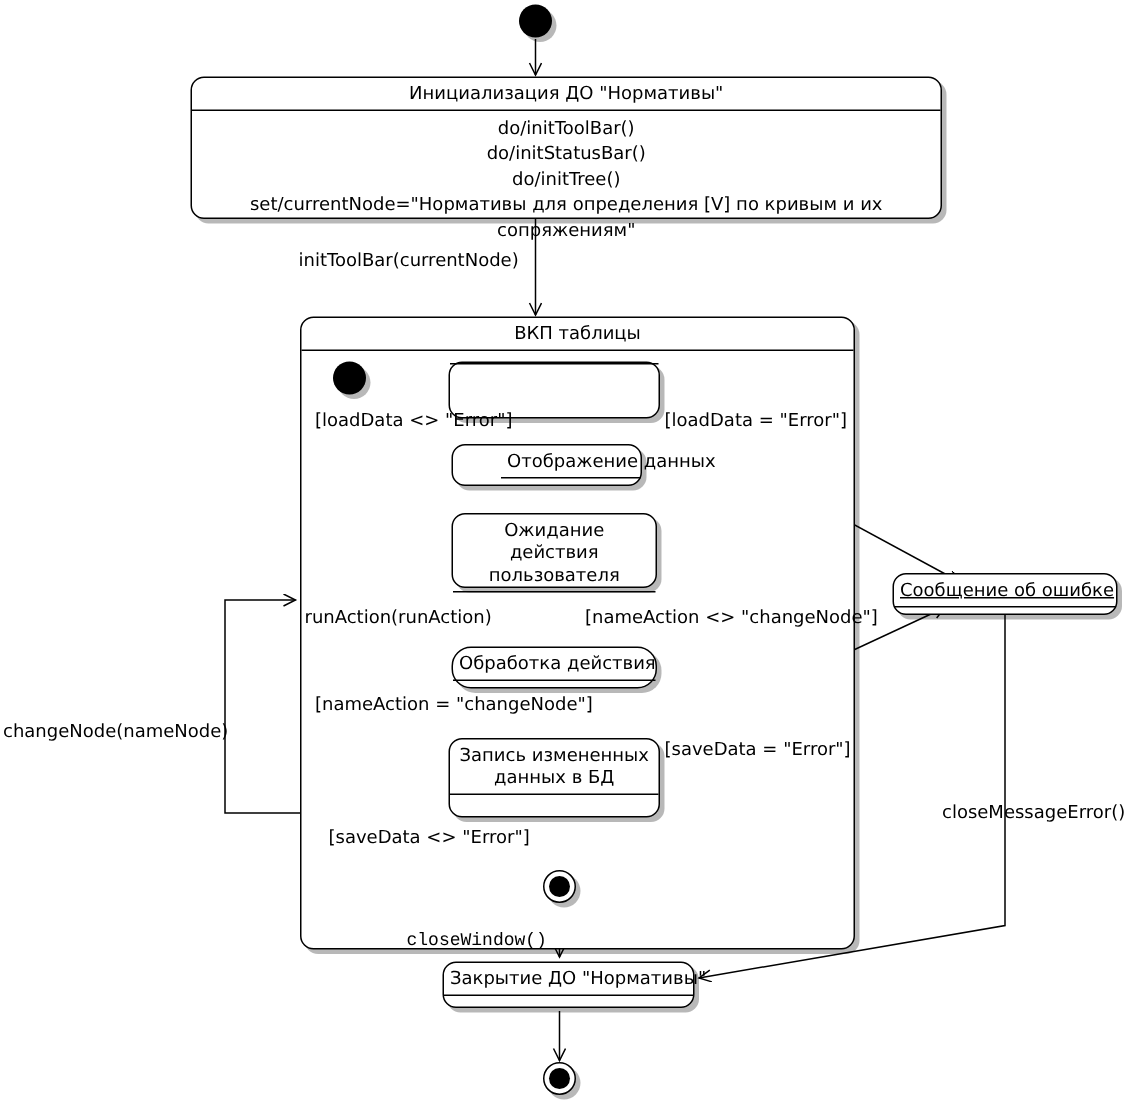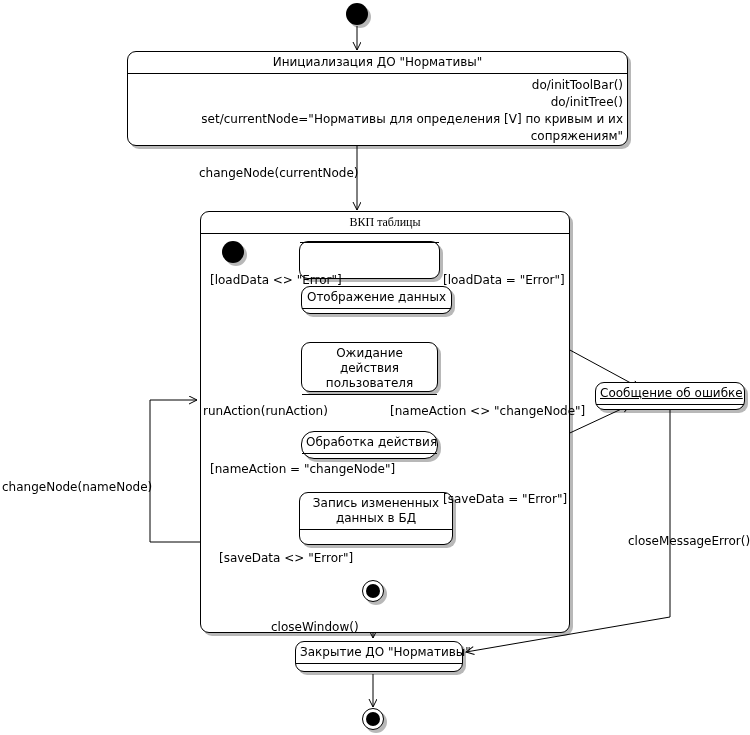--- a/index.html
+++ b/index.html
@@ -66,21 +66,21 @@
   }
   .composite > .ctitle {
     text-align: center;
     font-size: 12px;
     line-height: 15px;
     padding: 3px 0 3px 0;
     border-bottom: 1px solid #000;
   }
   
   .bigstate .actions {
-    text-align: right;
+    text-align: center;
     font-size: 12px;
     line-height: 17px;
     padding: 3px 4px 5px 4px;
   }
   
   .initnode {
     position: absolute;
     border-radius: 50%;
     background: #000;
     z-index: 4;
@@ -158,80 +158,81 @@
     </g>
   </svg>
 
   <div class="initnode" style="left:346px; top:3px; width:22px; height:22px;"></div>
 
   <div class="state bigstate" style="left:127px; top:51px; width:501px; height:95px;">
     <div class="title">Инициализация ДО "Нормативы"</div>
     <div class="sep"></div>
     <div class="actions">
       <div>do/initToolBar()</div>
+      <div>do/initStatusBar()</div>
       <div>do/initTree()</div>
       <div>set/currentNode="Нормативы для определения [V] по кривым и их сопряжениям"</div>
     </div>
   </div>
 
-  <div class="elabel" style="left:199px; top:166px;">changeNode(currentNode)</div>
-
-  <div class="composite" style="left:200px; top:211px; width:370px; height:422px;font-family:Liberation Serif, serif;">
+  <div class="elabel" style="left:199px; top:166px;">initToolBar(currentNode)</div>
+
+  <div class="composite" style="left:200px; top:211px; width:370px; height:422px;">
     <div class="ctitle">ВКП таблицы</div>
   </div>
 
   <div class="initnode" style="left:222px; top:241px; width:22px; height:22px;"></div>
 
   <div class="state" style="left:299px; top:241px; width:141px; height:38px;">
     <div class="sep"></div>
     <div class="body"></div>
   </div>
 
   <div class="elabel" style="left:210px; top:273px;">[loadData &lt;&gt; "Error"]</div>
   <div class="elabel" style="left:443px; top:273px;">[loadData = "Error"]</div>
 
-  <div class="state" style="left:301px; top:286px; width:151px; height:28px;">
+  <div class="state" style="left:301px; top:296px; width:127px; height:28px;padding-left:32px;">
     <div class="title">Отображение данных</div>
     <div class="sep"></div>
   </div>
 
   <div class="state" style="left:301px; top:342px; width:137px; height:50px;">
     <div class="title wrap">Ожидание действия пользователя</div>
     <div class="sep"></div>
   </div>
 
   <div class="elabel" style="left:203px; top:404px;">runAction(runAction)</div>
   <div class="elabel" style="left:390px; top:404px;">[nameAction &lt;&gt; "changeNode"]</div>
   <div class="elabel" style="left:2px; top:480px;">changeNode(nameNode)</div>
 
   <div class="state" style="left:301px; top:431px; width:137px; height:28px;border-radius:13px;">
     <div class="title">Обработка действия</div>
     <div class="sep"></div>
   </div>
 
   <div class="elabel" style="left:210px; top:462px;">[nameAction = "changeNode"]</div>
 
-  <div class="state" style="left:299px; top:492px; width:154px; height:53px;">
+  <div class="state" style="left:299px; top:492px; width:141px; height:53px;">
     <div class="title wrap">Запись измененных данных в БД</div>
     <div class="sep"></div>
   </div>
 
   <div class="elabel" style="left:443px; top:492px;">[saveData = "Error"]</div>
   <div class="elabel" style="left:219px; top:551px;">[saveData &lt;&gt; "Error"]</div>
 
   <div class="finalnode" style="left:362px; top:580px; width:22px; height:22px;"></div>
 
   <div class="state" style="left:595px; top:382px; width:150px; height:28px;text-decoration:underline;">
     <div class="title">Сообщение об ошибке</div>
     <div class="sep"></div>
   </div>
 
   <div class="elabel" style="left:628px; top:534px;">closeMessageError()</div>
 
-  <div class="elabel" style="left:271px; top:620px;">closeWindow()</div>
+  <div class="elabel" style="left:271px; top:620px;font-family:Liberation Mono, monospace;">closeWindow()</div>
 
   <div class="state" style="left:295px; top:641px; width:168px; height:31px;">
     <div class="title">Закрытие ДО "Нормативы"</div>
     <div class="sep"></div>
   </div>
 
   <div class="finalnode" style="left:362px; top:708px; width:22px; height:22px;"></div>
 
 </div>
 

